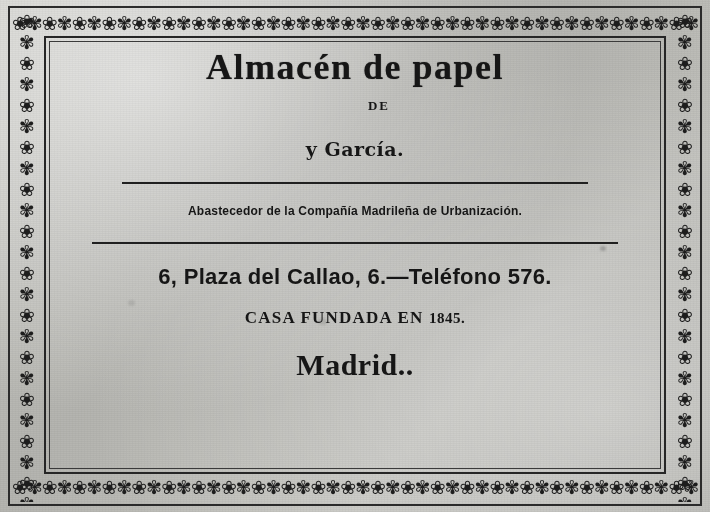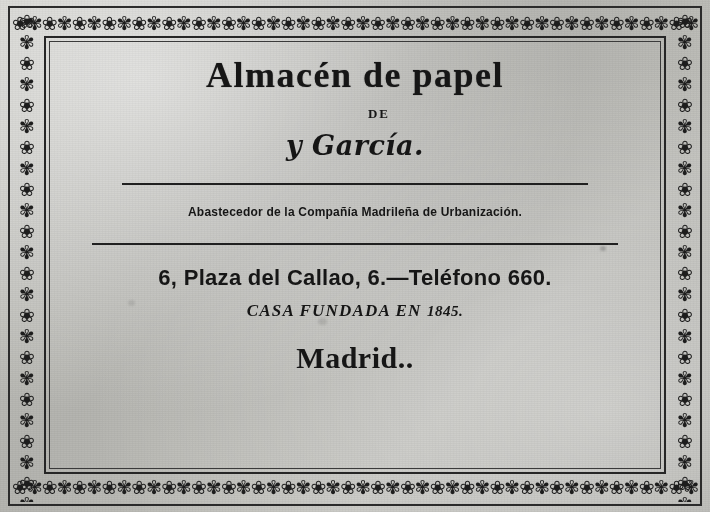--- a/index.html
+++ b/index.html
@@ -106,46 +106,44 @@
     align-items: center;
     color: #161616;
     text-align: center;
   }
 
   .line-headline {
     font-family: "Liberation Serif", serif;
     font-size: 36px;
     font-weight: 700;
     letter-spacing: 1.5px;
-    margin-top: 8px;
     text-shadow: 0 0 1px rgba(0,0,0,0.5);
   }
   .line-de {
     font-family: "Liberation Serif", serif;
     font-size: 13px;
     font-weight: 700;
     letter-spacing: 2px;
     margin-top: 10px;
     margin-left: 48px;
   }
   .line-name {
     font-family: "Liberation Sans", sans-serif;
     font-size: 31px;
     font-weight: 700;
     letter-spacing: 0.5px;
     margin-top: 12px;
     text-shadow: 0 0 1px rgba(0,0,0,0.45);
   }
   .line-script {
     font-family: "DejaVu Serif", serif;
-    font-style: italic;
-    font-size: 27px;
-    font-weight: 700;
-    letter-spacing: 0.5px;
-    margin-top: 8px;
+    font-size: 19px;
+    font-weight: 700;
+    letter-spacing: 0.5px;
+    margin-top: 24px;
   }
   .divider {
     width: 78%;
     height: 2px;
     background: #202020;
     margin-top: 22px;
     margin-bottom: 0;
   }
   .line-supplier {
     font-family: "Liberation Sans", sans-serif;
@@ -165,22 +163,21 @@
     font-size: 22px;
     font-weight: 700;
     letter-spacing: 0.3px;
     margin-top: 20px;
   }
   .line-founded {
     font-family: "Liberation Serif", serif;
     font-size: 17px;
     font-weight: 700;
     letter-spacing: 1.2px;
-    margin-top: 10px;
-    font-style: italic;
+    margin-top: 18px;
   }
   .line-founded .year {
     font-size: 15px;
     letter-spacing: 0.5px;
   }
   .line-city {
     font-family: "Liberation Serif", serif;
     font-size: 30px;
     font-weight: 700;
     letter-spacing: 0.5px;
@@ -216,20 +213,20 @@
 
   <div id="inner-rule"></div>
 
   <div id="content">
     <div class="line-headline">Almacén de papel</div>
     <div class="line-de">DE</div>
     <div class="line-script">y García.</div>
     <div class="divider"></div>
     <div class="line-supplier">Abastecedor de la Compañía Madrileña de Urbanización.</div>
     <div class="divider2"></div>
-    <div class="line-address">6, Plaza del Callao, 6.—Teléfono 660.</div>
+    <div class="line-address">6, Plaza del Callao, 6.—Teléfono 576.</div>
     <div class="line-founded">
       <span>CASA FUNDADA EN</span>
       <span class="year">1845.</span>
     </div>
     <div class="line-city">Madrid..</div>
   </div>
 </div>
 
 </body></html>

